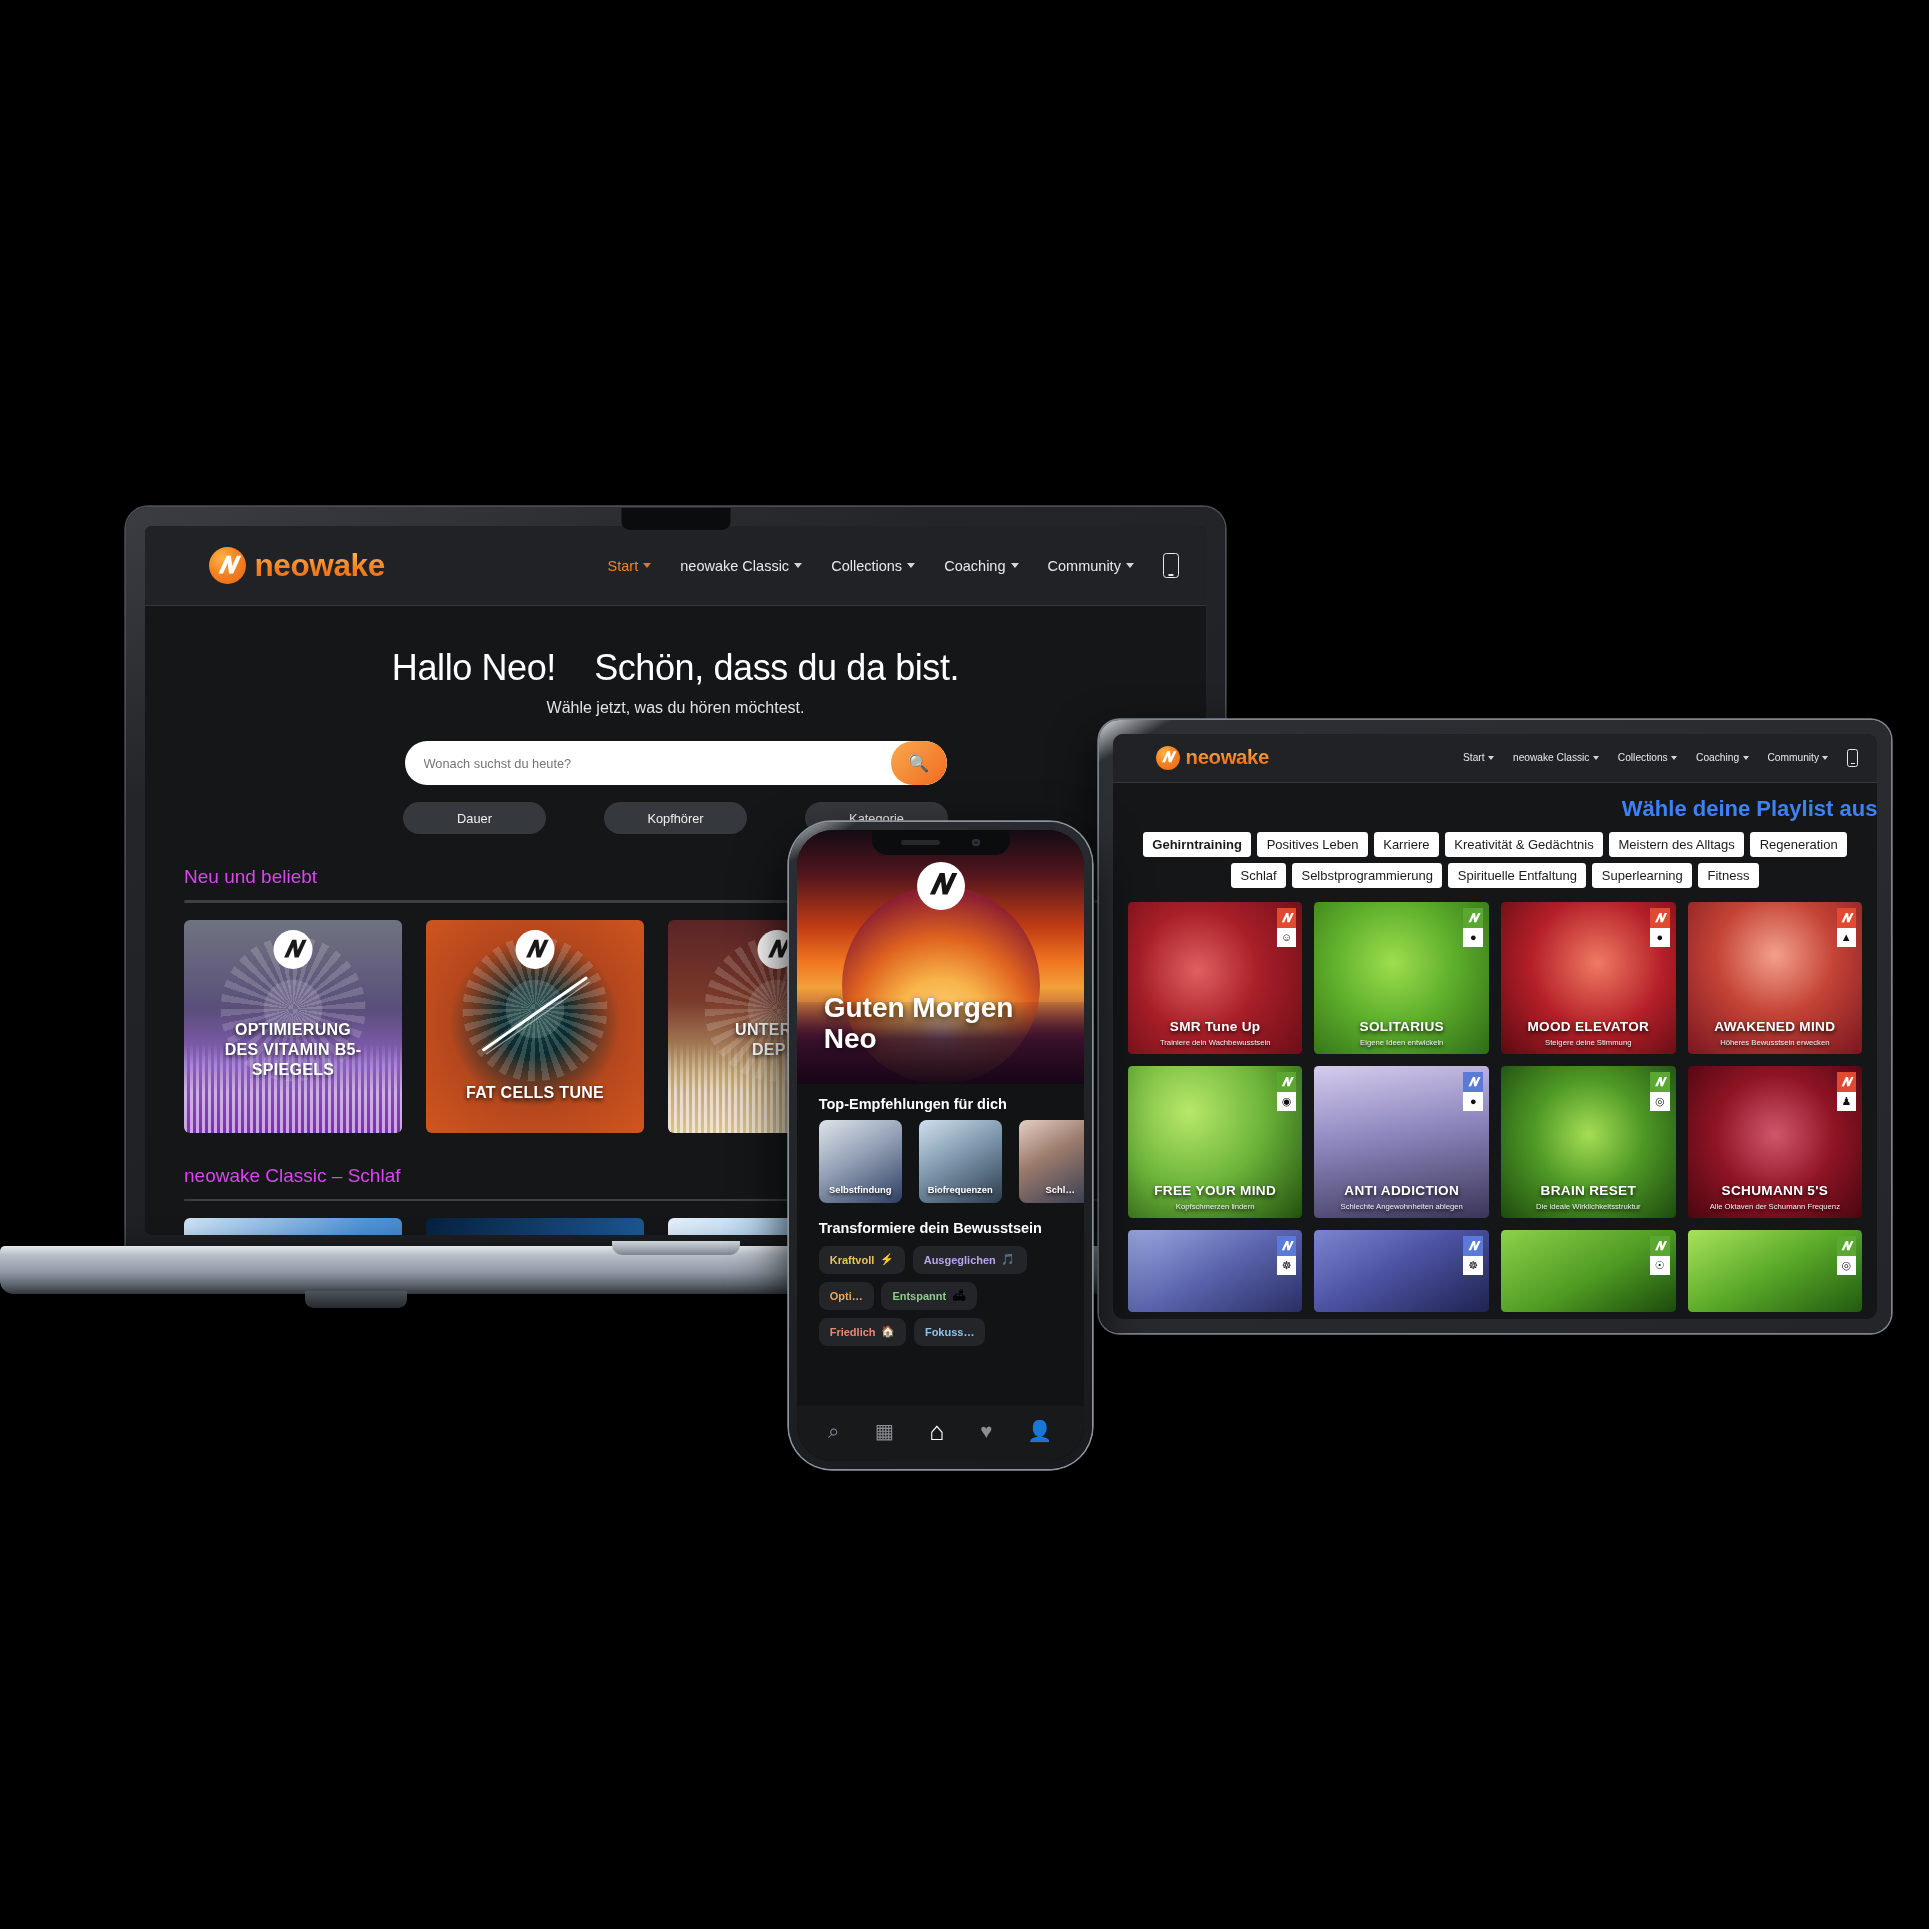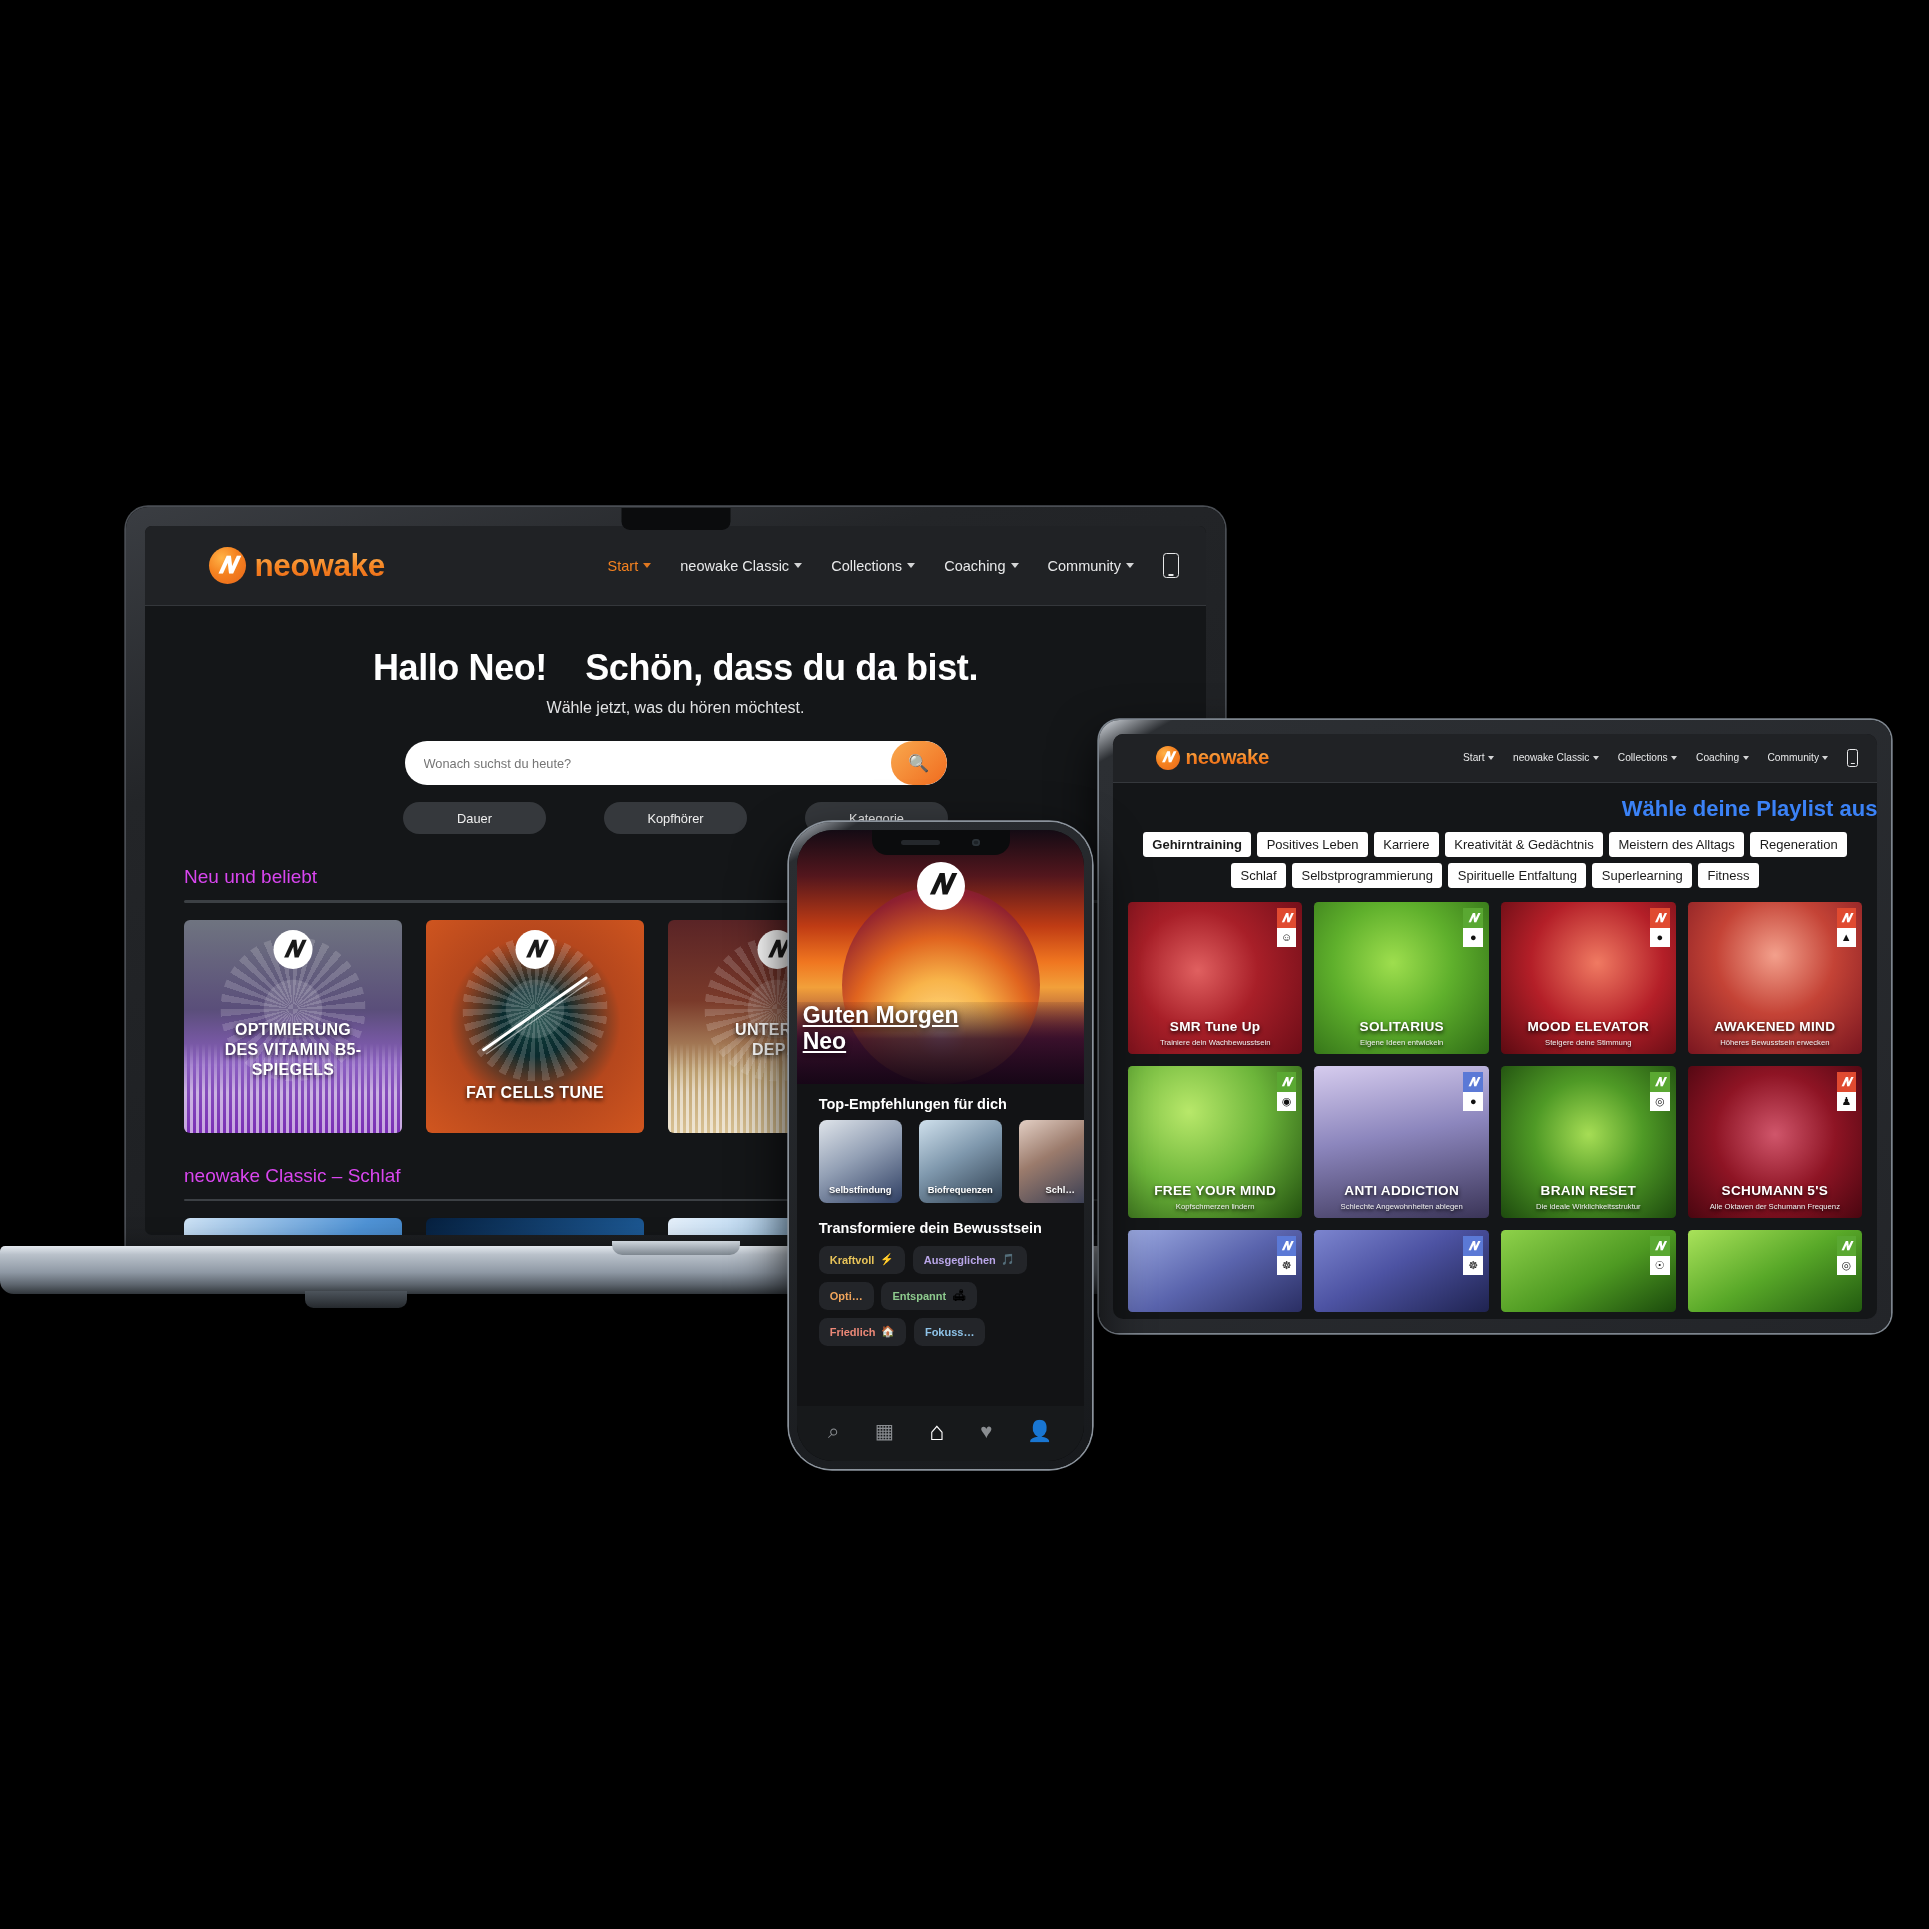--- a/index.html
+++ b/index.html
@@ -67,21 +67,21 @@
   }
   .nav-link.active { color: #f58220; }
   .caret { width:0;height:0;border-left:4.3px solid transparent;border-right:4.3px solid transparent;border-top:5.1px solid currentColor; opacity:.9; }
   .phone-ico {
     width: 16px; height: 25.6px; border: 1.7px solid #e8e9ea; border-radius: 3.4px; position: relative;
   }
   .phone-ico::after{content:"";position:absolute;left:50%;bottom:1.7px;transform:translateX(-50%);width:5.1px;height:1.7px;background:#e8e9ea;}
 
   
   .hero { text-align: center; padding: 41px 0 0; }
-  .hero h1 { color: #fff; font-size: 36px; font-weight: bold; letter-spacing: -0.4px; }
+  .hero h1 { color: #fff; font-size: 36px; font-weight: normal; letter-spacing: -0.4px; }
   .hero h1 .gap { display:inline-block; width: 19px; }
   .hero p { color: #e2e3e4; font-size: 16px; font-weight: normal; margin-top: 10.2px; }
   .searchbar {
     margin: 24px auto 0; width: 542px; height: 44px;
     background: #fff; border-radius: 22px; display: flex; align-items: center;
     padding-left: 19px; position: relative; overflow: hidden;
   }
   .searchbar input {
     border: 0; outline: 0; flex: 1; font-size: 12.8px; color: #555;
     font-family: "Liberation Sans", sans-serif; background: transparent;
@@ -229,21 +229,21 @@
   }
   .p-glow{position:absolute;left:50%;top:167px;transform:translateX(-50%);width:102px;height:77px;border-radius:50%;
     background: radial-gradient(circle,#fff4c8 0%, rgba(255,200,90,.55) 40%, transparent 72%);}
   .p-ridge{position:absolute;left:0;right:0;bottom:0;height:82px;
     background: linear-gradient(180deg, rgba(40,10,35,.1) 0%, rgba(46,12,40,.85) 45%, rgba(22,6,22,.98) 100%);}
   .p-logo {
     position:absolute; left:50%; top: 32px; transform:translateX(-50%);
     width: 48px; height: 48px; border-radius:50%; background:#fff; z-index: 7;
     display:flex;align-items:center;justify-content:center;color:#141414;font-size:28px;font-weight:bold;font-style:italic;
   }
-  .p-greet { position:absolute; left: 6px; bottom: 29px; color:#fff; font-size: 23px; font-weight:bold; line-height:1.12; z-index:7; text-shadow:0 1.7px 6.8px rgba(0,0,0,.7);text-decoration:underline; }
+  .p-greet { position:absolute; left: 27px; bottom: 29px; color:#fff; font-size: 28px; font-weight:bold; line-height:1.12; z-index:7; text-shadow:0 1.7px 6.8px rgba(0,0,0,.7); }
   .p-body { background:#121315; padding: 12px 22px 0; height: calc(100% - 254px); }
   .p-h2 { color:#fff; font-size: 14.5px; font-weight:bold; }
   .p-rec { display:flex; gap: 17px; margin: 8.5px 0 17px; justify-content: space-between; }
   .p-rec-card { position:relative; width: 83px; height: 83px; border-radius: 7.7px; overflow:hidden; flex:none; }
   .p-rec-card .lbl {
     position:absolute; left:0; right:0; bottom: 8.5px; text-align:center;
     color:#fff; font-size: 9.4px; font-weight:bold; text-shadow:0 1.7px 3.4px rgba(0,0,0,.9);
   }
   .r1 { background: linear-gradient(150deg,#dfe4ea 0%, #93a0b5 45%, #2f3f63 100%); }
   .r2 { background: linear-gradient(150deg,#cfe0ec 0%, #7f98ad 45%, #2c3c4d 100%); }

